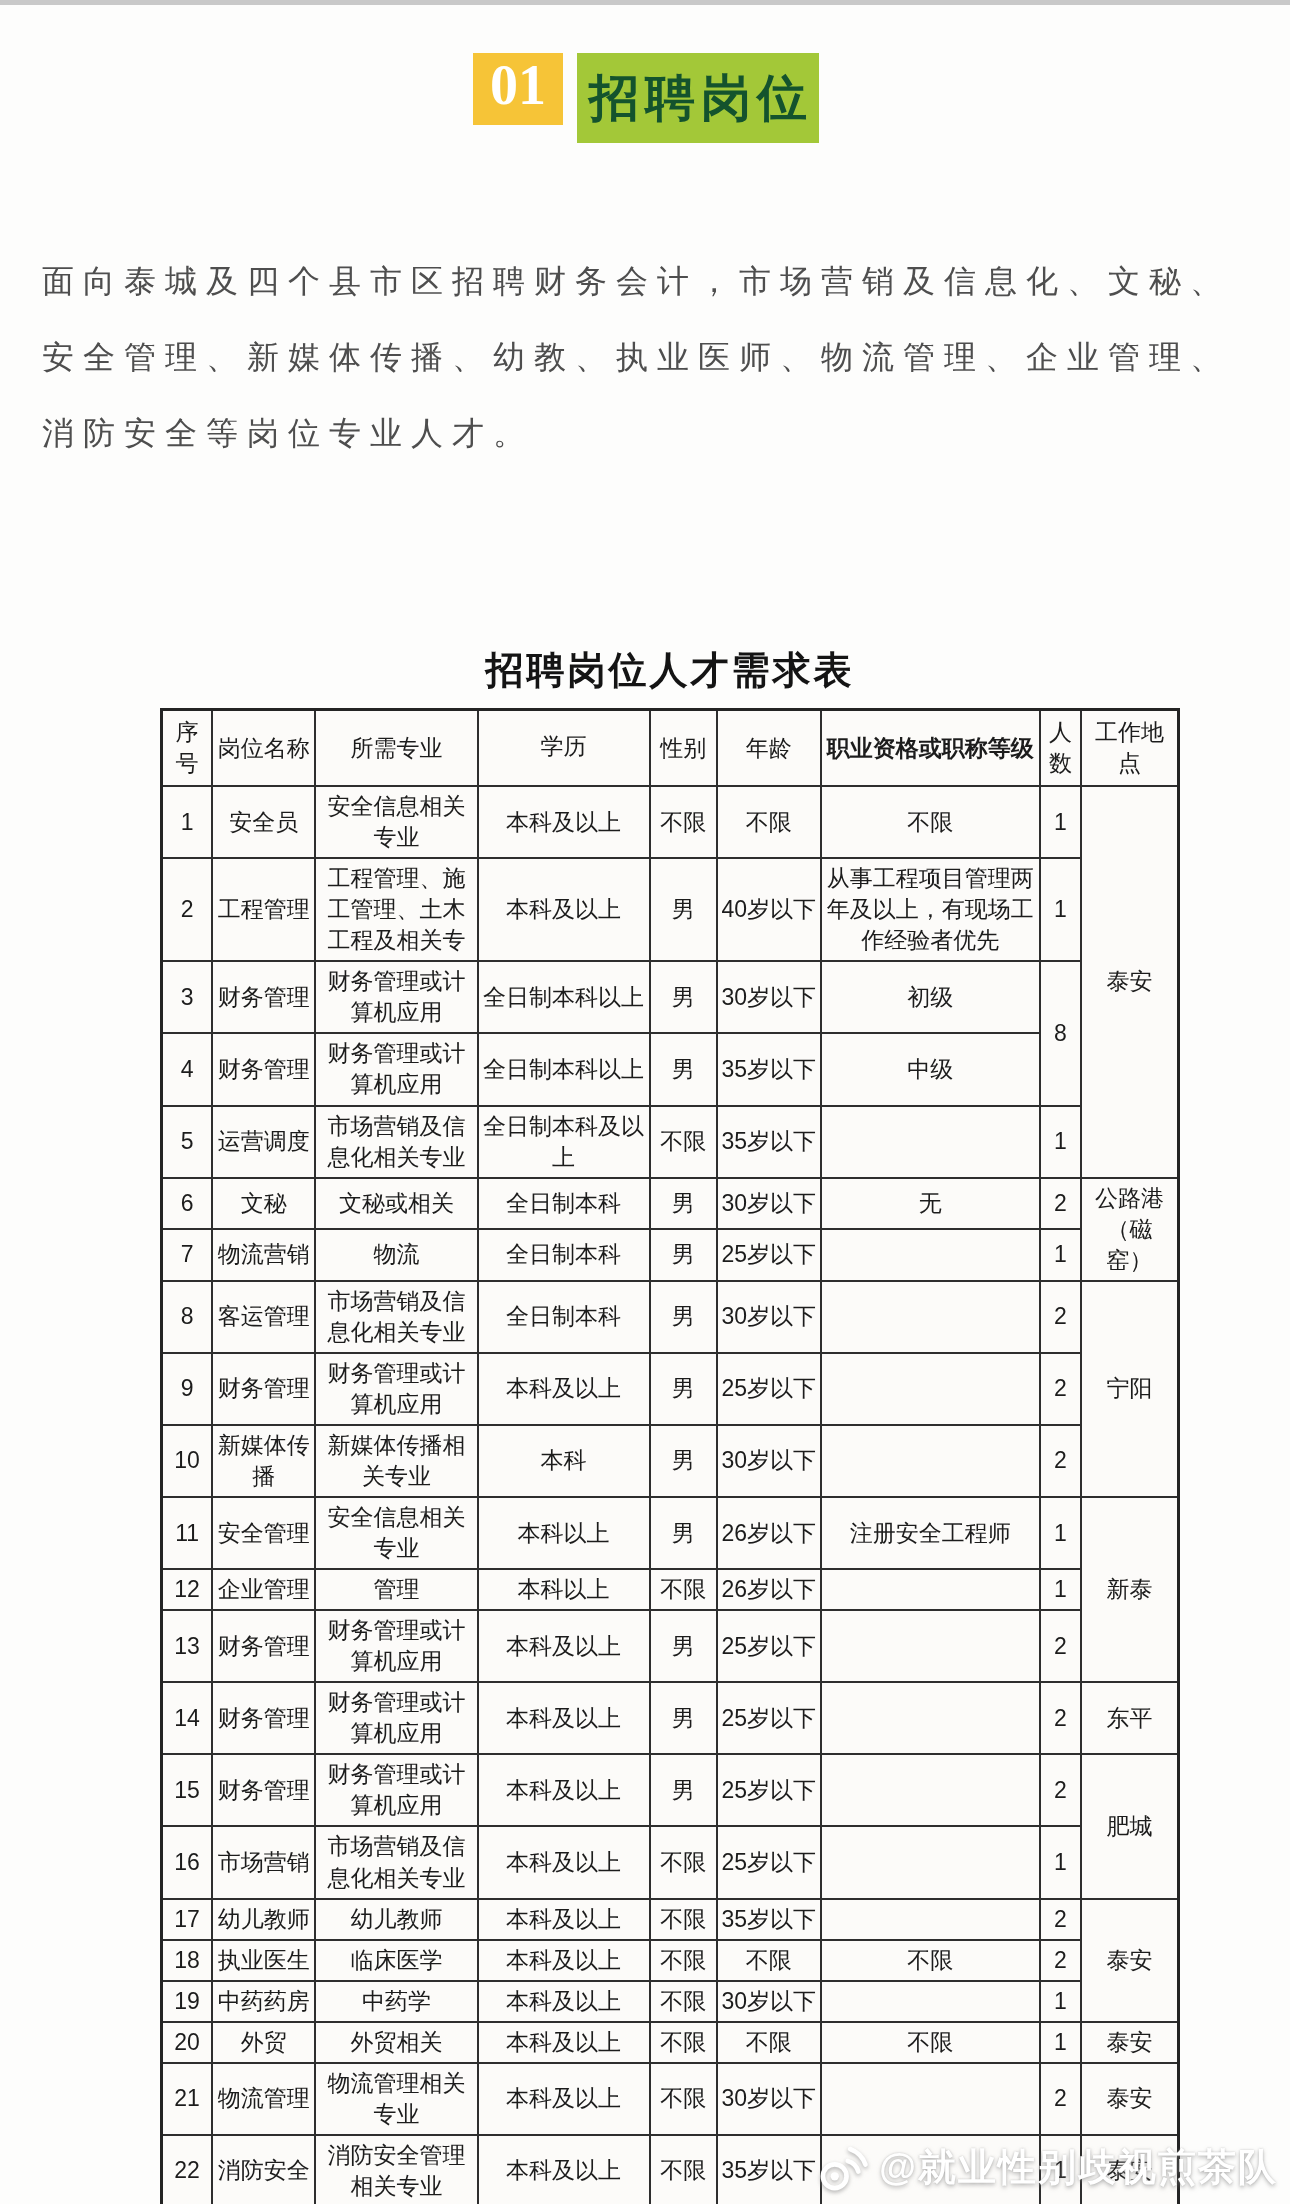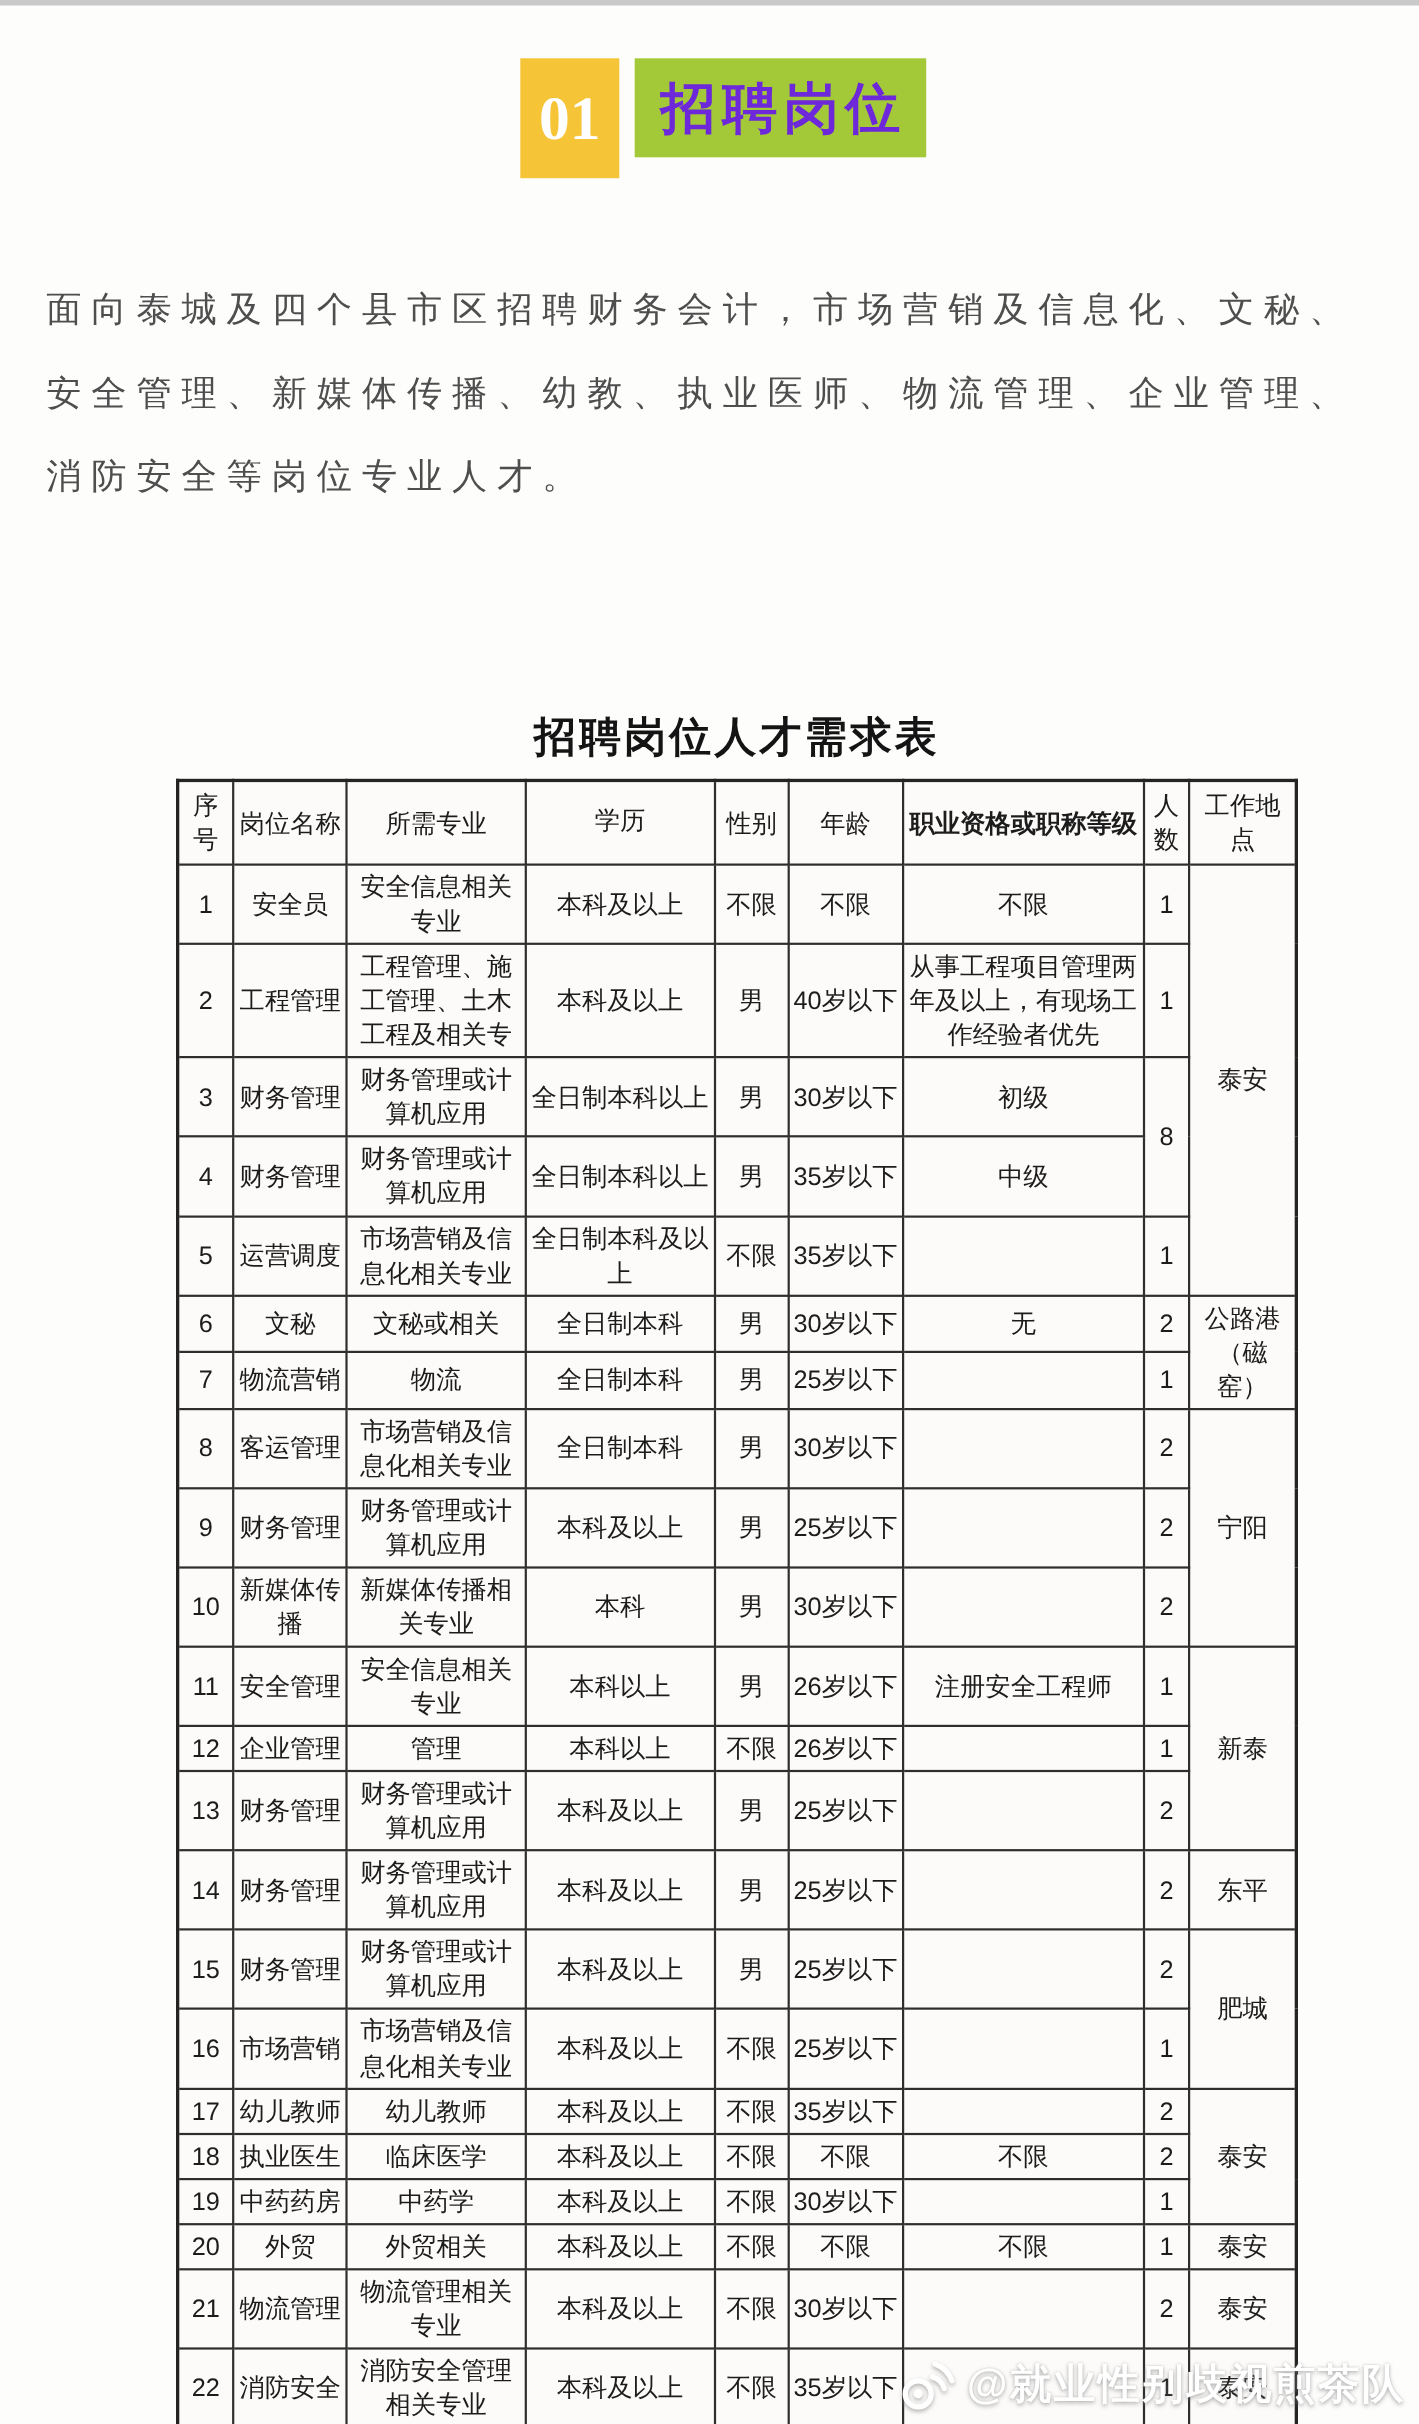--- a/index.html
+++ b/index.html
@@ -17,34 +17,34 @@
     position: absolute;
     top: 0; left: 0;
     width: 100%; height: 5px;
     background: #c9c9c9;
   }
   
   .badge-row { position: absolute; top: 53px; left: 0; width: 100%; height: 120px; }
   .num-badge {
     position: absolute;
     left: 473px; top: 0;
-    width: 90px; height: 109px;
+    width: 90px; height: 72px;
     background: #f6c437;
     color: #ffffff;
     font-family: "Liberation Serif", serif;
     font-weight: bold;
     font-size: 56px;
-    display: flex; align-items: center; justify-content: center;
+    display: flex; align-items: flex-start; justify-content: center;
   }
   .title-badge {
     position: absolute;
     left: 577px; top: 0;
-    width: 265px; height: 90px;
+    width: 242px; height: 90px;
     background: #a3c838;
-    color: #6d28d9;
+    color: #14532d;
     font-weight: bold;
     font-size: 50px;
     letter-spacing: 6px;
     display: flex; align-items: center; justify-content: center;
     padding-left: 6px;
   }
   
   .intro {
     position: absolute;
     top: 243px; left: 42px;

